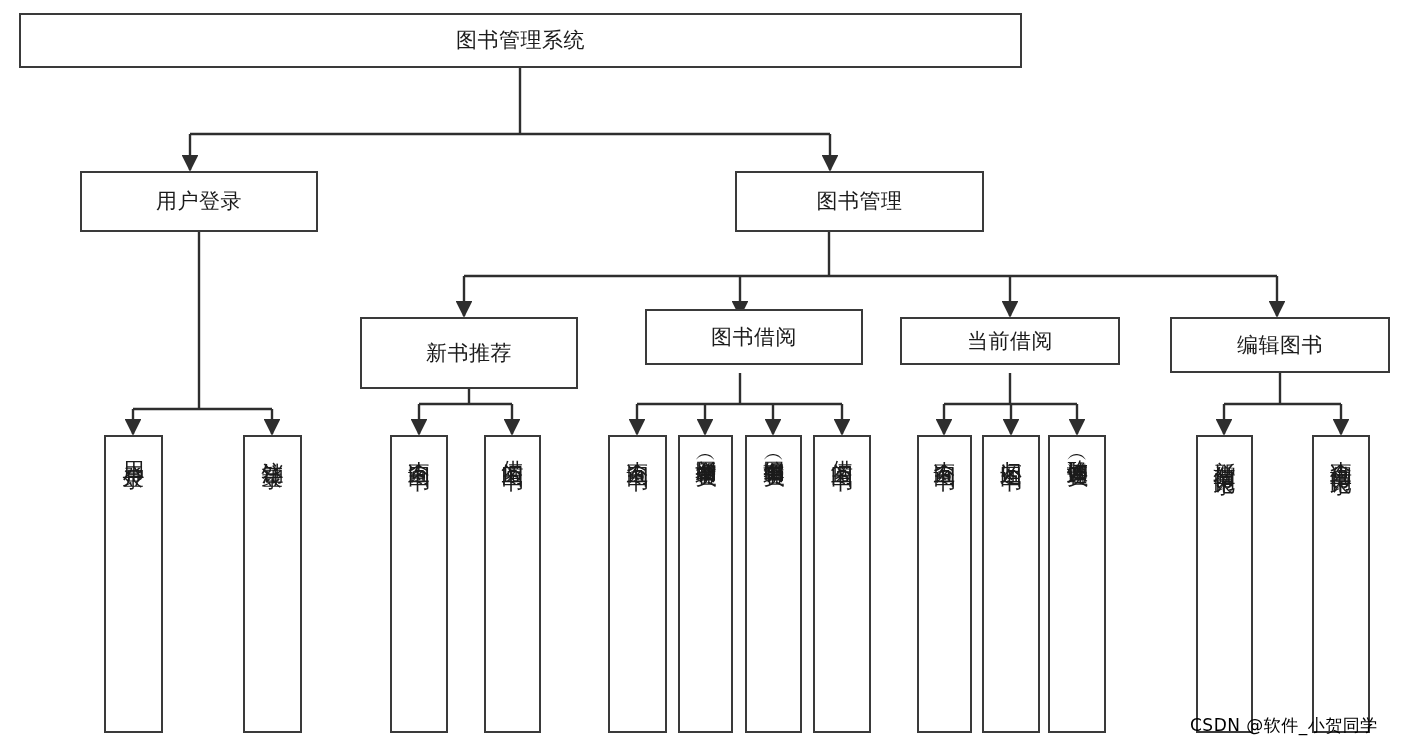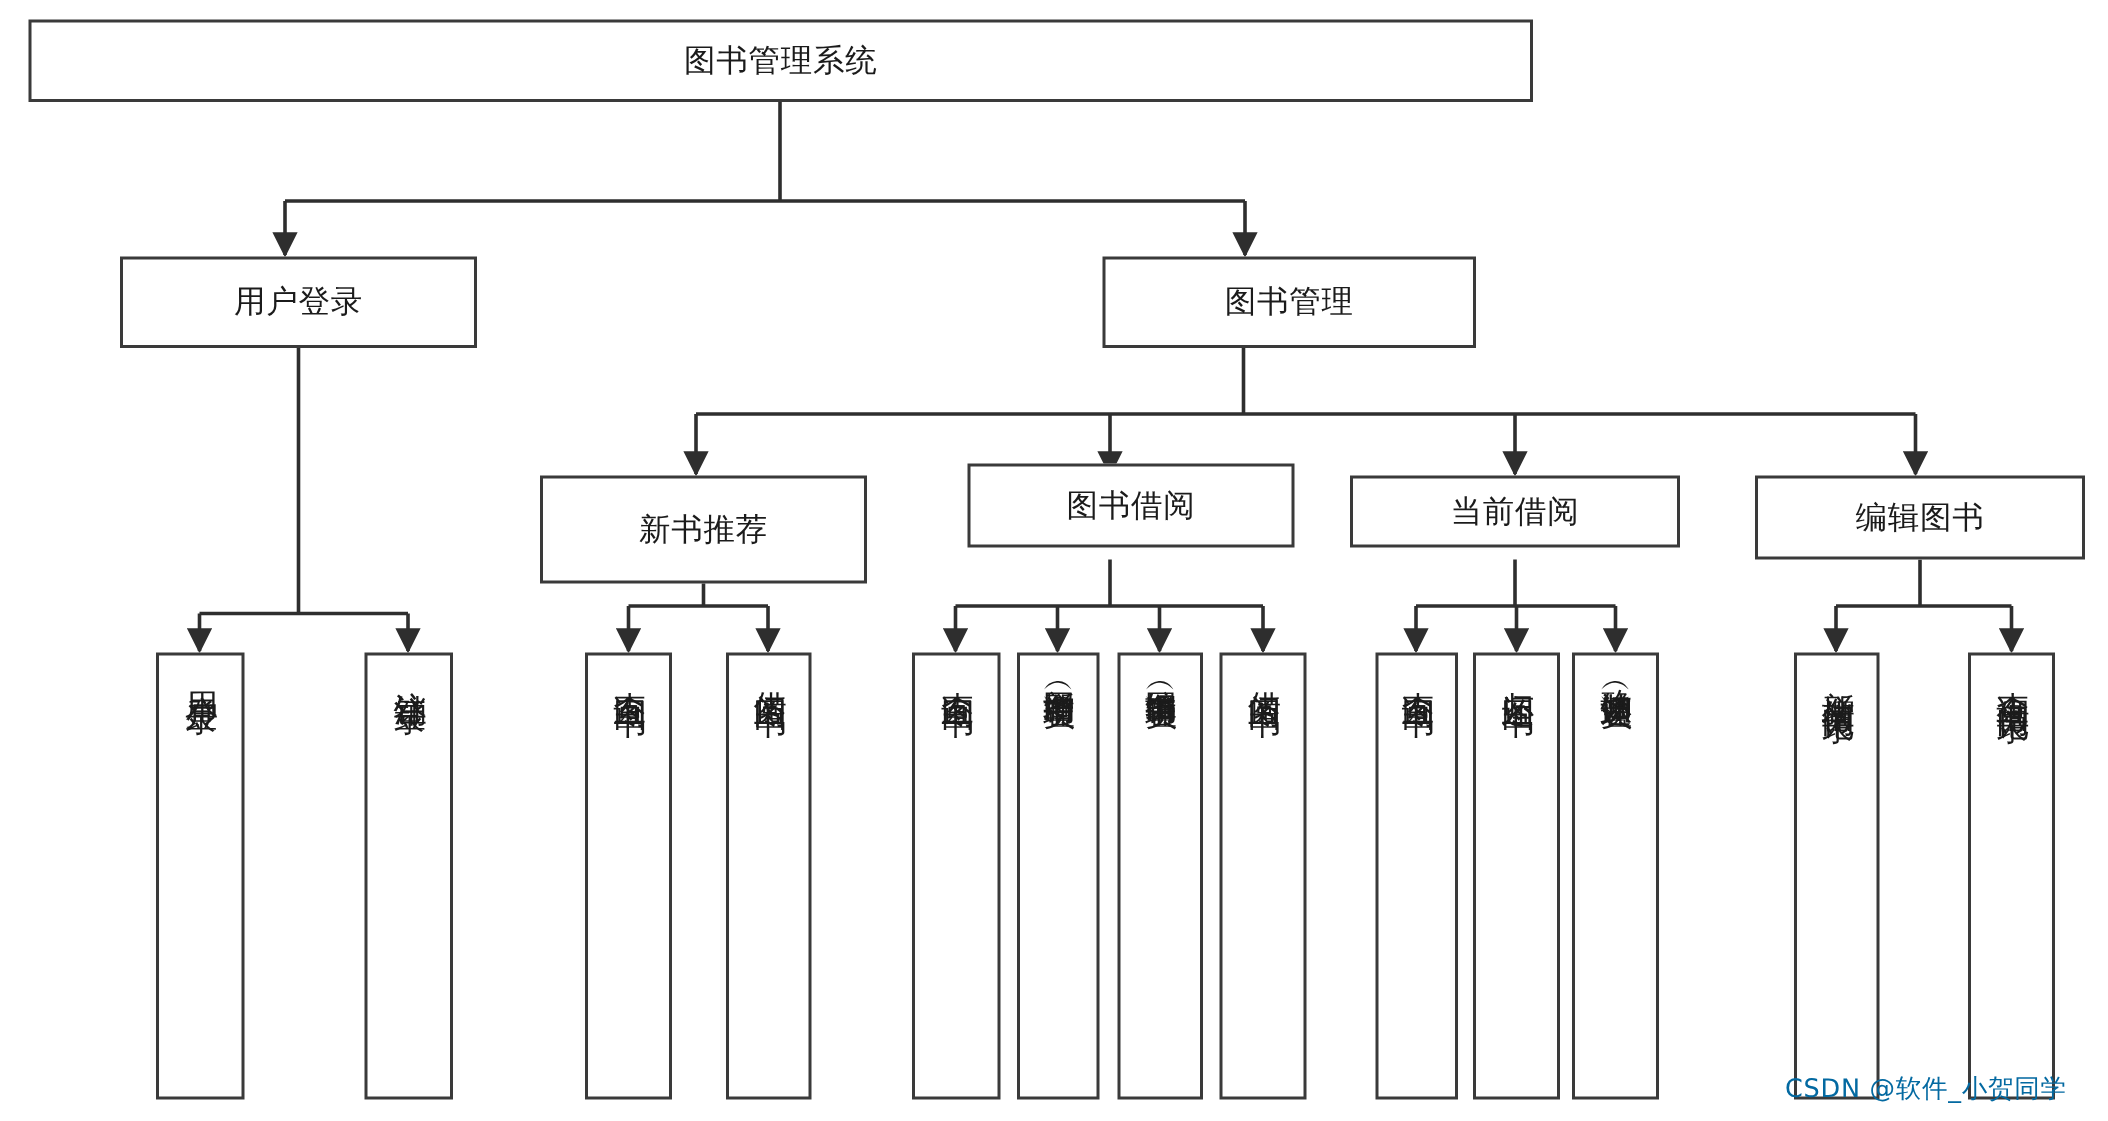--- a/index.html
+++ b/index.html
@@ -63,21 +63,21 @@
   }
   .node.v.tight .lbl {
     font-size: 21px;
     letter-spacing: 1px;
   }
   #watermark {
     position: absolute;
     left: 1190px;
     top: 714px;
     font-size: 17px;
-    color: #0369a1;
+    color: #000000;
     letter-spacing: 0.5px;
     white-space: nowrap;
     z-index: 5;
   }
 </style>
 </head>
 <body>
 
 <div id="canvas">
 

